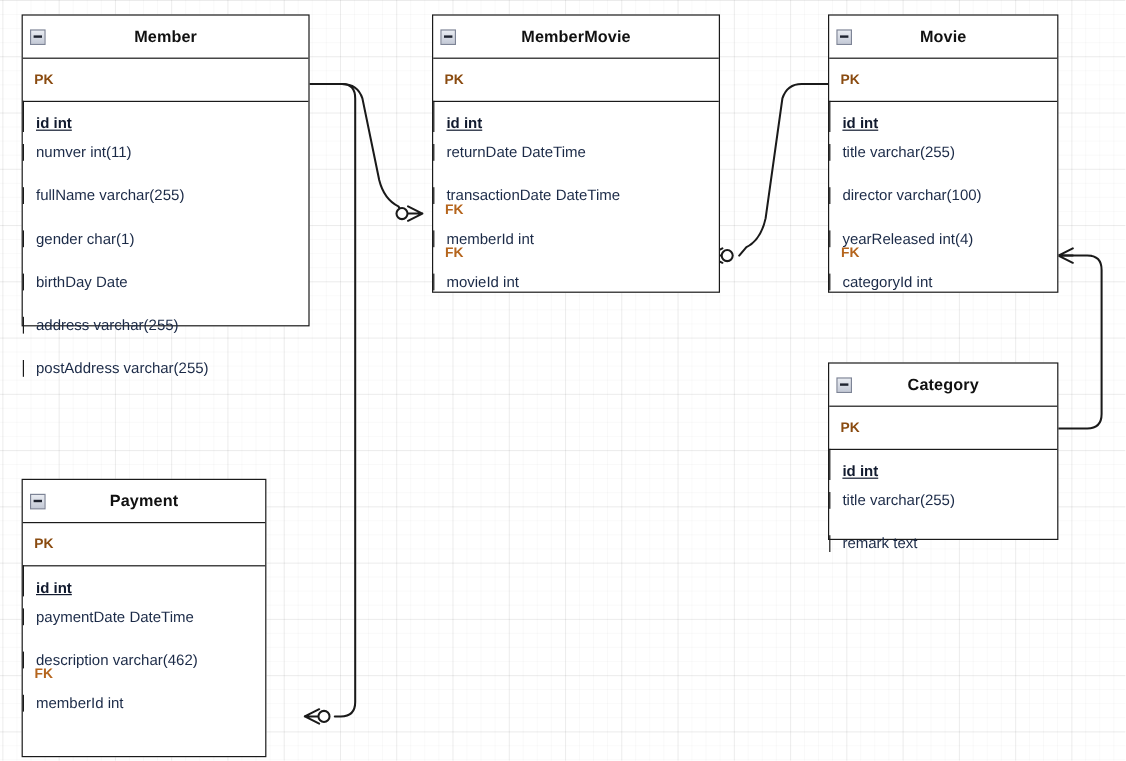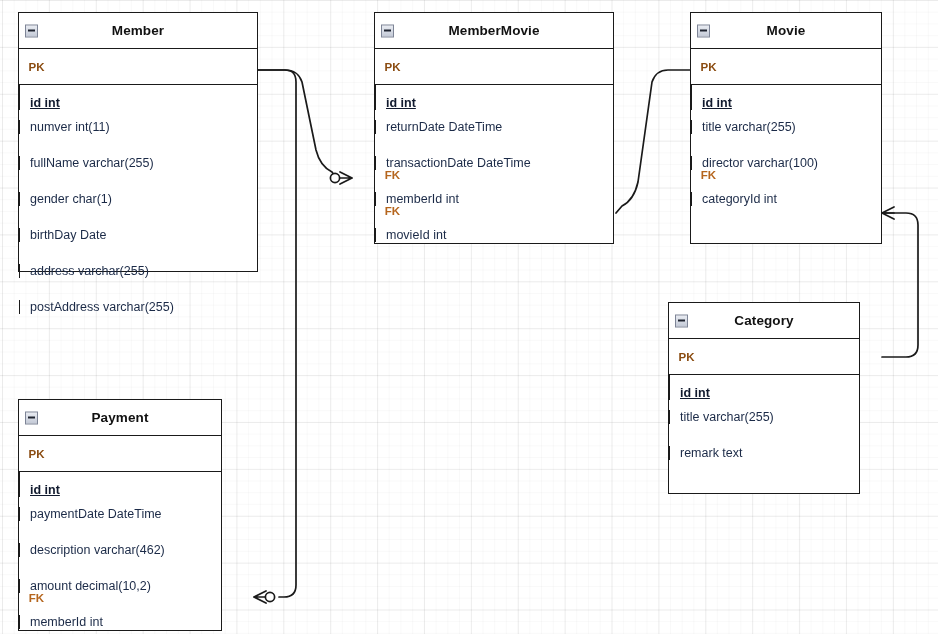--- a/index.html
+++ b/index.html
@@ -123,23 +123,23 @@
   }
   .frow.pk-row .name-cell span.txt {
     text-decoration: underline;
     margin-top: 12px;
   }
   
   .ent-body .frow:last-child .name-cell { border-left-color: #1a1a1a; }
 
   
   #ent-member      { left: 18px;  top: 12px;  width: 240px; height: 260px; }
-  #ent-membermovie { left: 374px; top: 12px;  width: 240px; height: 232px; }
+  #ent-membermovie { left: 360px; top: 12px;  width: 240px; height: 232px; }
   #ent-movie       { left: 690px; top: 12px;  width: 192px; height: 232px; }
-  #ent-category    { left: 668px; top: 302px; width: 192px; height: 192px; }
+  #ent-category    { left: 690px; top: 302px; width: 192px; height: 148px; }
   #ent-payment     { left: 18px;  top: 399px; width: 204px; height: 232px; }
 
   #ent-movie .name-cell,
   #ent-category .name-cell { padding-left: 10px; }
 </style>
 </head>
 <body>
 
 <div id="canvas">
 
@@ -268,20 +268,24 @@
       </div>
       <div class="frow">
         <div class="key-cell"></div>
         <div class="name-cell">title varchar(255)</div>
       </div>
       <div class="frow">
         <div class="key-cell"></div>
         <div class="name-cell">director varchar(100)</div>
       </div>
       <div class="frow">
+        <div class="key-cell"></div>
+        <div class="name-cell">yearReleased int(4)</div>
+      </div>
+      <div class="frow">
         <div class="key-cell">FK</div>
         <div class="name-cell">categoryId int</div>
       </div>
     </div>
   </div>
 
   <div class="entity" id="ent-category">
     <div class="ent-header">
       <span class="collapse-icon">
           <i></i>
@@ -322,23 +326,19 @@
       </div>
       <div class="frow">
         <div class="key-cell"></div>
         <div class="name-cell">paymentDate DateTime</div>
       </div>
       <div class="frow">
         <div class="key-cell"></div>
         <div class="name-cell">description varchar(462)</div>
       </div>
       <div class="frow">
-        <div class="key-cell"></div>
-        <div class="name-cell">amount decimal(10,2)</div>
-      </div>
-      <div class="frow">
         <div class="key-cell">FK</div>
         <div class="name-cell">memberId int</div>
       </div>
     </div>
   </div>
 
 </div>
 
 </body></html>

